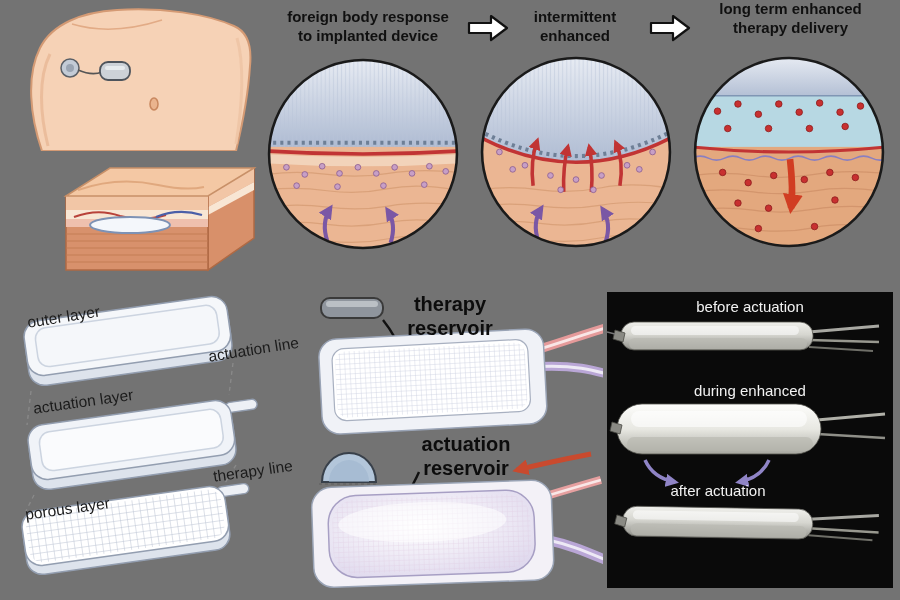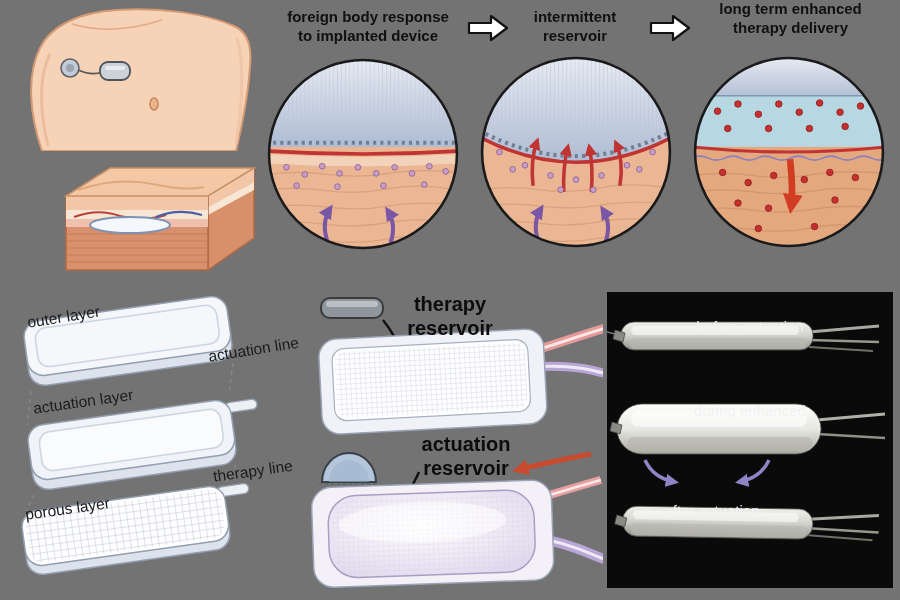--- a/index.html
+++ b/index.html
@@ -3,21 +3,21 @@
 <meta charset="utf-8">
 <style>
   html,body{margin:0;padding:0;background:#ffffff;}
   #fig{position:relative;width:900px;height:600px;background:#737373;overflow:hidden;
        font-family:"Liberation Sans",sans-serif;color:#141414;}
   .abs{position:absolute;}
   .pre{white-space:pre-line;}
   .flow-lbl{font-size:15px;font-weight:600;text-align:center;line-height:1.25;color:#101010;}
   .layer-lbl{font-size:15.5px;font-weight:400;color:#1b1b1b;transform-origin:left top;}
   .res-lbl{font-size:20px;font-weight:700;text-align:center;line-height:1.2;color:#0c0c0c;}
-  .photo-lbl{font-size:15px;font-weight:400;color:#f2f2f2;text-align:center;margin-top:20px;}
+  .photo-lbl{font-size:15px;font-weight:400;color:#f2f2f2;text-align:center;}
   svg{display:block;}
 </style>
 </head>
 <body>
 
 <div id="fig">
 
   <svg class="abs" style="left:12px;top:6px" width="245" height="145" viewBox="0 0 245 145">
     <path d="M30,145 C18,110 14,70 28,42 C40,18 70,6 105,4 C150,1 195,8 222,20 C236,26 240,40 238,60 C236,92 230,120 224,145 Z" fill="#f6d2b6" stroke="#d49a74" stroke-width="2"></path>
     <path d="M36,140 C28,108 26,72 38,48" fill="none" stroke="#e7b391" stroke-width="3" opacity="0.7"></path>
@@ -52,21 +52,21 @@
     <path d="M98,79 Q120,70 144,77" fill="none" stroke="#4a5fa8" stroke-width="2.2"></path>
     <ellipse cx="72" cy="87" rx="40" ry="8" fill="#f4f7fb" stroke="#7d92b5" stroke-width="2"></ellipse>
   </svg>
 
   <div class="abs flow-lbl pre" style="left:268px;top:8px;width:200px">foreign body response
 to implanted device</div>
   <svg class="abs" style="left:466px;top:13px" width="44" height="30" viewBox="0 0 44 30">
     <polygon points="3,10 25,10 25,3 41,15 25,27 25,20 3,20" fill="#ffffff" stroke="#111" stroke-width="2.2" stroke-linejoin="round"></polygon>
   </svg>
   <div class="abs flow-lbl pre" style="left:510px;top:8px;width:130px">intermittent
-reservoir</div>
+enhanced</div>
   <svg class="abs" style="left:648px;top:13px" width="44" height="30" viewBox="0 0 44 30">
     <polygon points="3,10 25,10 25,3 41,15 25,27 25,20 3,20" fill="#ffffff" stroke="#111" stroke-width="2.2" stroke-linejoin="round"></polygon>
   </svg>
   <div class="abs flow-lbl pre" style="left:698px;top:0;width:185px">long term enhanced
 therapy delivery</div>
 
   <svg class="abs" style="left:266px;top:57px" width="194" height="194" viewBox="0 0 190 190">
     <defs>
       <clipPath id="c1clip">
           <circle cx="95" cy="95" r="92"></circle>
@@ -385,16 +385,16 @@
         <path d="M186,19 L256,22" stroke="#98988f" stroke-width="2.5"></path>
         <path d="M186,26 L250,30" stroke="#6f6f68" stroke-width="2"></path>
         <rect x="0" y="0" width="190" height="30" rx="14" fill="url(#phg1)" stroke="#55554f" stroke-width="0.8"></rect>
         <rect x="8" y="17" width="176" height="12" rx="6" fill="#b9b9b2" opacity="0.7"></rect>
         <rect x="10" y="4" width="166" height="9" rx="4.5" fill="#ffffff" opacity="0.55"></rect>
         <path d="M-6,9 l10,3 -2,9 -10,-3 z" fill="#8a8a84" stroke="#4a4a44" stroke-width="0.8"></path>
       </g>
     </svg>
     <div class="abs photo-lbl" style="left:28px;top:6px;width:230px">before actuation</div>
     <div class="abs photo-lbl" style="left:28px;top:90px;width:230px">during enhanced</div>
-    <div class="abs photo-lbl" style="left:10px;top:190px;width:190px">after actuation</div>
+    <div class="abs photo-lbl" style="left:16px;top:190px;width:190px">after actuation</div>
   </div>
 
 </div>
 
 </body></html>

